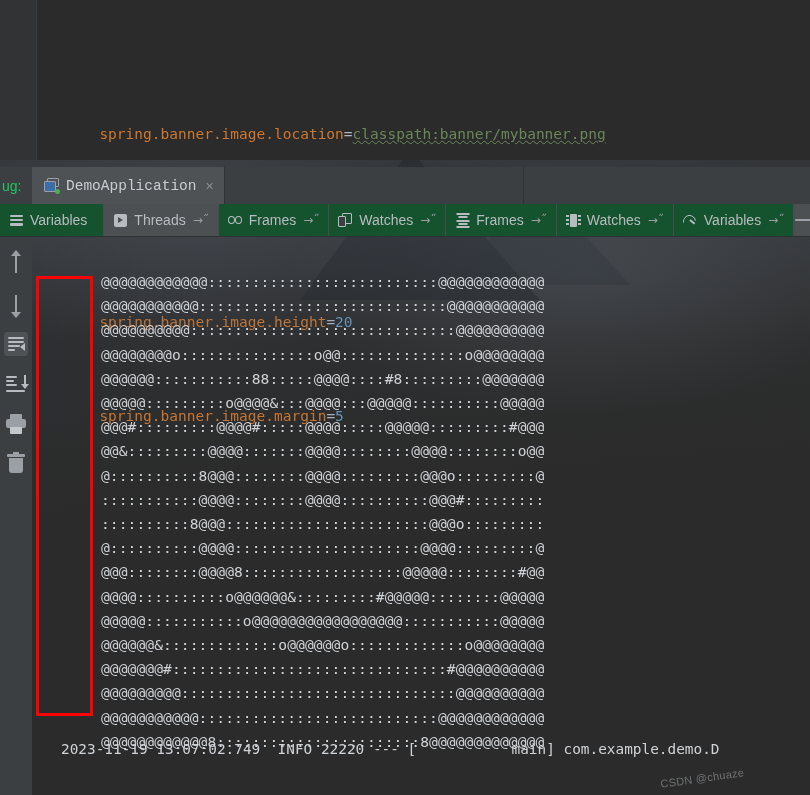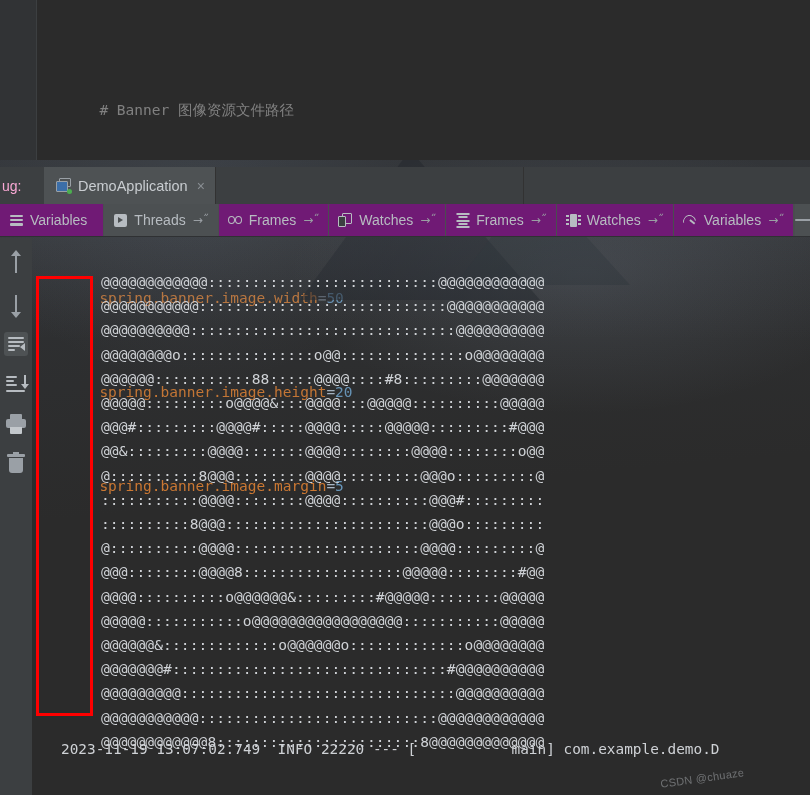--- a/index.html
+++ b/index.html
@@ -71,34 +71,34 @@
     background:linear-gradient(180deg, rgba(140,152,170,0.10), rgba(0,0,0,0));
   }
 
   
   #debug-tabstrip {
     position:absolute; left:0; top:167px; width:810px; height:37px;
     background:#3c3f41;
     display:flex; align-items:center;
   }
   #debug-label {
-    color:#f9a8d4; font-size:14px;
+    color:#22c55e; font-size:14px;
     font-family:"Liberation Sans", sans-serif;
-    padding-left:2px; width:44px;
+    padding-left:2px; width:32px;
     overflow:hidden; white-space:nowrap;
   }
   #app-tab {
     height:37px; display:flex; align-items:center; gap:7px;
     padding:0 10px 0 12px;
     background:#4e5254;
     border-right:1px solid #323232;
   }
   #app-tab .tab-title {
     color:#c9cdd1; font-size:14.5px;
-    font-family:Liberation Sans, sans-serif;
+    font-family:Liberation Mono, monospace;
   }
   #app-tab .tab-close {
     color:#8a8f94; font-size:14px; margin-left:2px;
     font-family:"Liberation Sans", sans-serif;
   }
   .run-icon { position:relative; width:15px; height:15px; }
   .run-icon .box-back {
     position:absolute; left:3px; top:0; width:12px; height:9px;
     border:1.6px solid #9aa0a6; border-radius:1px; background:transparent;
   }
@@ -112,21 +112,21 @@
   }
   #tabstrip-filler {
     flex:1; height:37px; background:rgba(60,63,65,0.55);
     border-right:1px solid #323232;
   }
   #tabstrip-right { width:286px; height:37px; background:rgba(60,63,65,0.55); }
 
   
   #debug-tabs {
     position:absolute; left:0; top:204px; width:810px; height:33px;
-    background:#701a75;
+    background:#14532d;
     display:flex; align-items:stretch;
     border-bottom:1px solid #2f3133;
   }
   .dtab {
     display:flex; align-items:center; gap:6px;
     padding:0 9px;
     border-right:1px solid #4a4d4f;
     color:#b7bcc1; font-size:14px;
     font-family:"Liberation Sans", sans-serif;
     white-space:nowrap;
@@ -290,23 +290,20 @@
     pointer-events:none;
   }
 </style>
 </head>
 <body>
 
 <div id="editor-pane">
   <div id="gutter"></div>
   <div id="code-lines">
 
-    <div class="code-line">
-      <span class="tok-comment"># Banner 图像资源文件路径</span>
-    </div>
 
     <div class="code-line">
       <span class="tok-key">spring.banner.image.location</span><span class="tok-eq">=</span><span class="tok-val squiggle">classpath:banner/mybanner.png</span>
     </div>
 
     <div class="code-line">
       <span class="tok-key">spring.banner.image.width</span><span class="tok-eq">=</span><span class="tok-num">50</span>
     </div>
 
     <div class="code-line">

